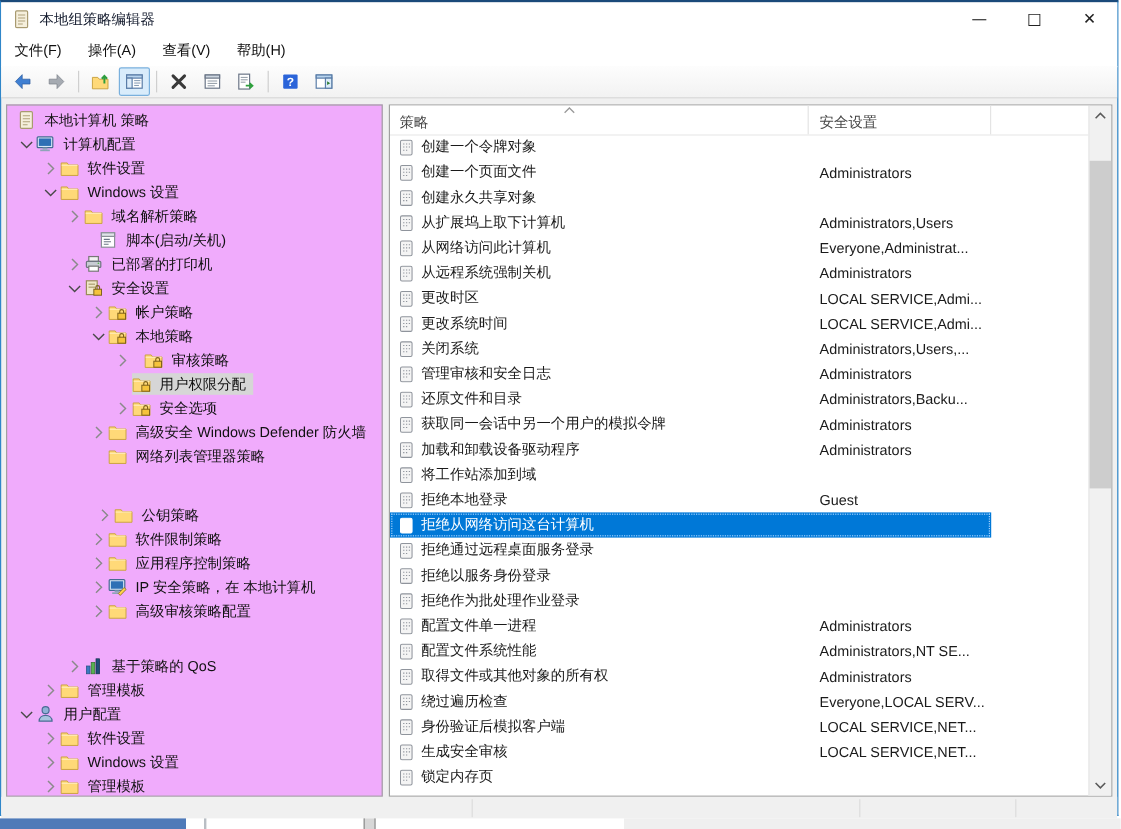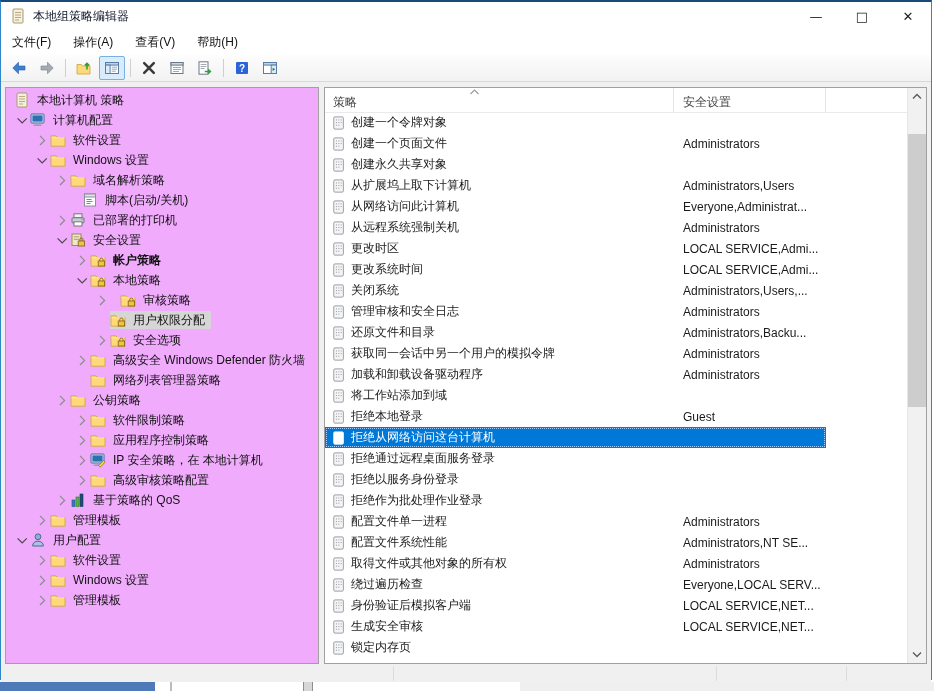--- a/index.html
+++ b/index.html
@@ -299,21 +299,21 @@
               <svg width="16" height="16" viewBox="0 0 16 16">
                 <rect x="2" y="2" width="9" height="11.5" fill="#f0e6c8" stroke="#9a8c5a"></rect>
                 <path d="M3.8 4.8h5.4M3.8 7.3h5.4" stroke="#9a8c5a" stroke-width="0.8"></path>
                 <rect x="8.2" y="9" width="6.4" height="5" fill="#f5c33b" stroke="#7c5f18" stroke-width="0.8"></rect>
                 <path d="M9.8 9V7.6a1.6 1.6 0 0 1 3.2 0V9" fill="none" stroke="#7c5f18" stroke-width="0.9"></path>
               </svg>
             </span>
             <span class="tlabel">安全设置</span>
           </span>
         </div>
-        <div class="tree-row" style="padding-left: 68px; font-weight: bold;">
+        <div class="tree-row" style="padding-left: 68px;">
           <span class="tw">
             <svg width="16" height="16" viewBox="0 0 16 16">
               <path d="M6 3.8 10.6 8.4 6 13" fill="none" stroke="#8a8a8a" stroke-width="1.2"></path>
             </svg>
           </span>
           <span class="tsel">
             <span class="ticon">
               <svg width="16" height="16" viewBox="0 0 16 16">
                 <path d="M1 3.8h5l1.2 1.7H15v8.7H1z" fill="#ffd978" stroke="#c9a23f" stroke-width="0.8"></path>
                 <path d="M1.4 5.8h13.2" stroke="#ffe9ae" stroke-width="1"></path>
@@ -413,21 +413,21 @@
           <span class="tsel">
             <span class="ticon">
               <svg width="16" height="16" viewBox="0 0 16 16">
                 <path d="M1 3.8h5l1.2 1.7H15v8.7H1z" fill="#ffd978" stroke="#c9a23f" stroke-width="0.8"></path>
                 <path d="M1.4 5.8h13.2" stroke="#ffe9ae" stroke-width="1"></path>
               </svg>
             </span>
             <span class="tlabel">网络列表管理器策略</span>
           </span>
         </div>
-        <div class="tree-row" style="padding-left: 48px;">
+        <div class="tree-row" style="padding-left: 73px; margin-top: 29px;">
           <span class="tw">
             <svg width="16" height="16" viewBox="0 0 16 16">
               <path d="M6 3.8 10.6 8.4 6 13" fill="none" stroke="#8a8a8a" stroke-width="1.2"></path>
             </svg>
           </span>
           <span class="tsel">
             <span class="ticon">
               <svg width="16" height="16" viewBox="0 0 16 16">
                 <path d="M1 3.8h5l1.2 1.7H15v8.7H1z" fill="#ffd978" stroke="#c9a23f" stroke-width="0.8"></path>
                 <path d="M1.4 5.8h13.2" stroke="#ffe9ae" stroke-width="1"></path>
@@ -496,21 +496,21 @@
           <span class="tsel">
             <span class="ticon">
               <svg width="16" height="16" viewBox="0 0 16 16">
                 <path d="M1 3.8h5l1.2 1.7H15v8.7H1z" fill="#ffd978" stroke="#c9a23f" stroke-width="0.8"></path>
                 <path d="M1.4 5.8h13.2" stroke="#ffe9ae" stroke-width="1"></path>
               </svg>
             </span>
             <span class="tlabel">高级审核策略配置</span>
           </span>
         </div>
-        <div class="tree-row" style="padding-left: 48px;">
+        <div class="tree-row" style="padding-left: 48px; margin-top: 26px;">
           <span class="tw">
             <svg width="16" height="16" viewBox="0 0 16 16">
               <path d="M6 3.8 10.6 8.4 6 13" fill="none" stroke="#8a8a8a" stroke-width="1.2"></path>
             </svg>
           </span>
           <span class="tsel">
             <span class="ticon">
               <svg width="16" height="16" viewBox="0 0 16 16">
                 <rect x="2" y="8" width="3" height="6.5" fill="#3a79c2" stroke="#26527f" stroke-width="0.6"></rect>
                 <rect x="6" y="5" width="3" height="9.5" fill="#57b34f" stroke="#357030" stroke-width="0.6"></rect>

